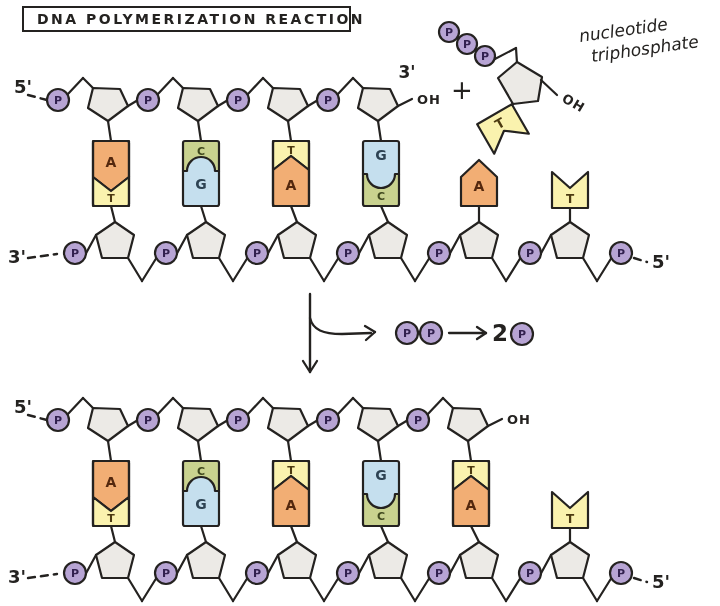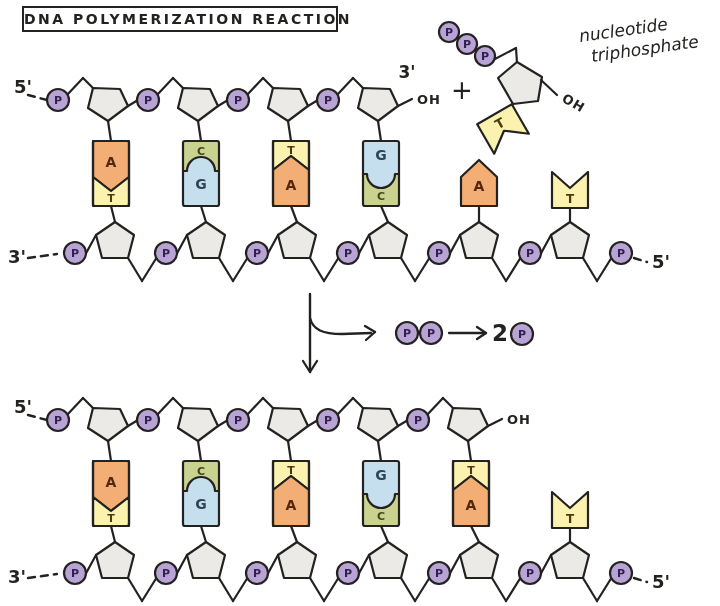--- a/index.html
+++ b/index.html
@@ -3,21 +3,21 @@
 <meta charset="utf-8">
 <style>
   html,body{margin:0;padding:0;}
   body{
     width:720px;height:606px;background:#ffffff;position:relative;overflow:hidden;
     font-family:"DejaVu Sans", sans-serif;
   }
   .title-box{
     position:absolute;left:22px;top:6px;width:312px;height:22px;
     border:2.5px solid #242220;background:#fff;
-    display:flex;align-items:center;
+    display:flex;align-items:center;padding-left:13px;
   }
   .title-box span{
     font-size:14px;font-weight:bold;letter-spacing:2.5px;color:#242220;white-space:nowrap;
   }
   svg{position:absolute;left:0;top:0;}
   text{font-family:"DejaVu Sans", sans-serif;}
 </style>
 </head>
 <body>
 

